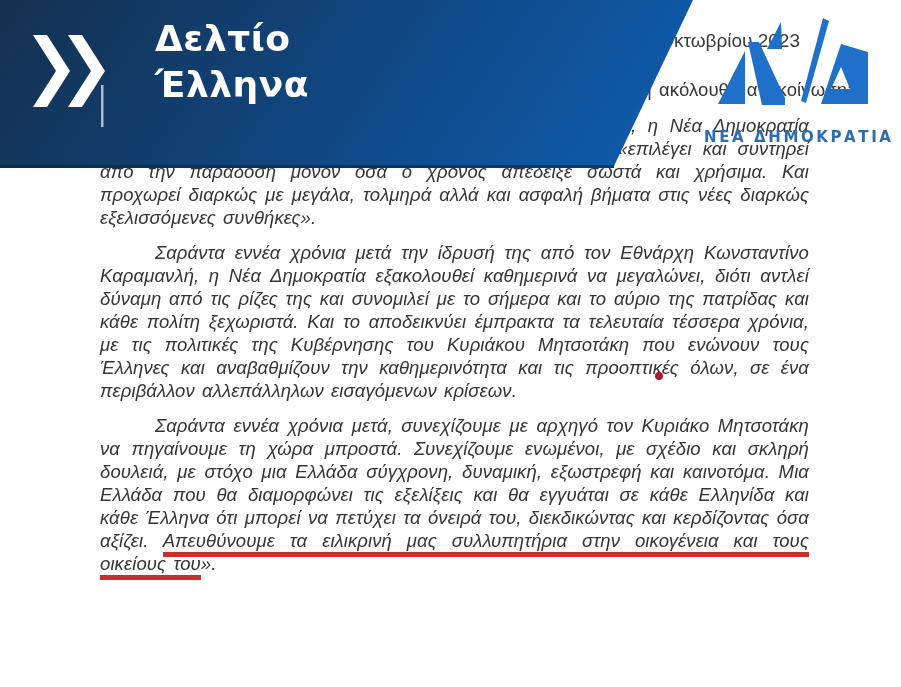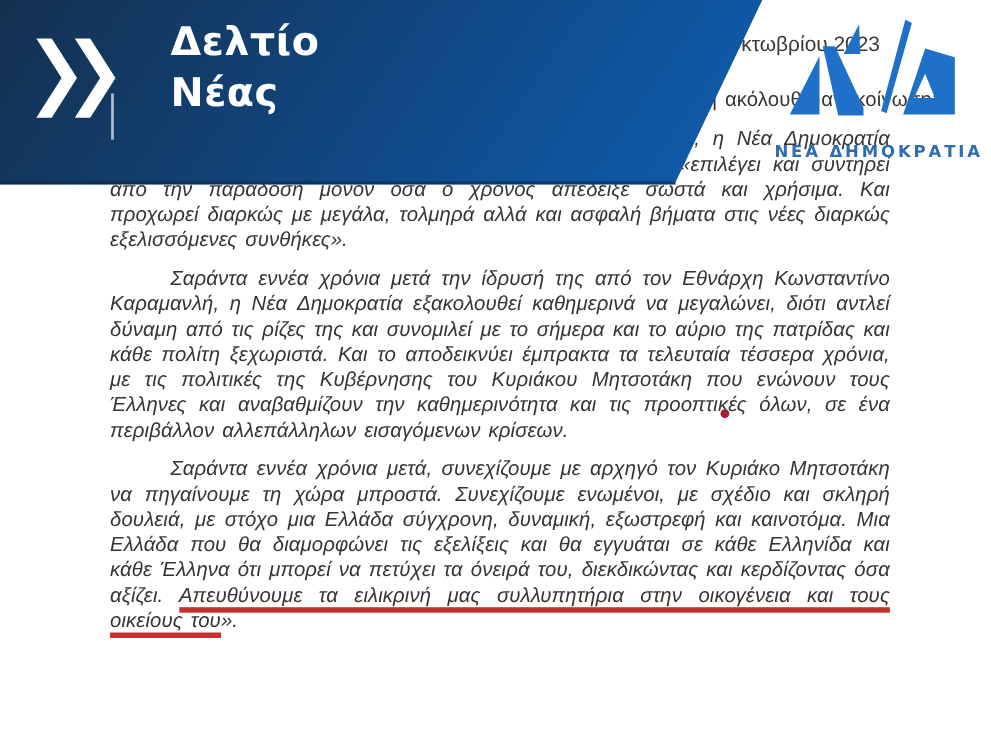--- a/index.html
+++ b/index.html
@@ -60,21 +60,21 @@
 <div class="page">
 
   <header class="band">
     <svg class="chevrons" width="120" height="100" viewBox="0 0 120 100" aria-hidden="true">
       <polygon points="11,5 25,5 48,41 25,77 11,77 34,41" fill="#ffffff"></polygon>
       <polygon points="46,5 60,5 83,41 60,77 46,77 69,41" fill="#ffffff"></polygon>
       <rect x="79" y="55" width="2.5" height="42" fill="#c9d2da" opacity="0.85"></rect>
     </svg>
     <div class="brand">
       <div>Δελτίο</div>
-      <div>Νέας</div>
+      <div>Έλληνα</div>
     </div>
   </header>
 
   <div class="nd-logo">
     <svg width="175" height="98" viewBox="0 0 175 98" aria-hidden="true">
       <g fill="#1e70c8">
         <polygon points="39,41 12,94 39,94"></polygon>
         <polygon points="42,32 53,32 79,88 79,95 56,95"></polygon>
         <polygon points="75,12 61,39 76,39"></polygon>
         <polygon points="117,8 123,11 100,93 95,91"></polygon>

